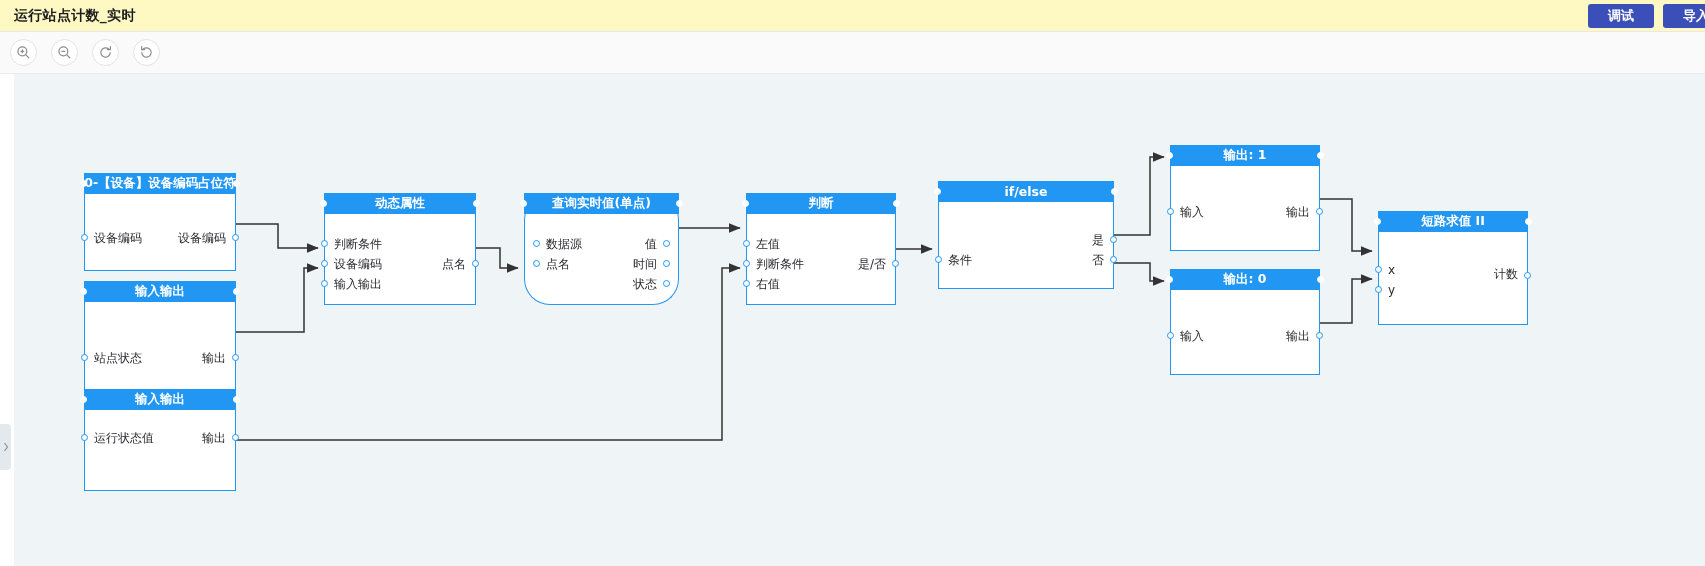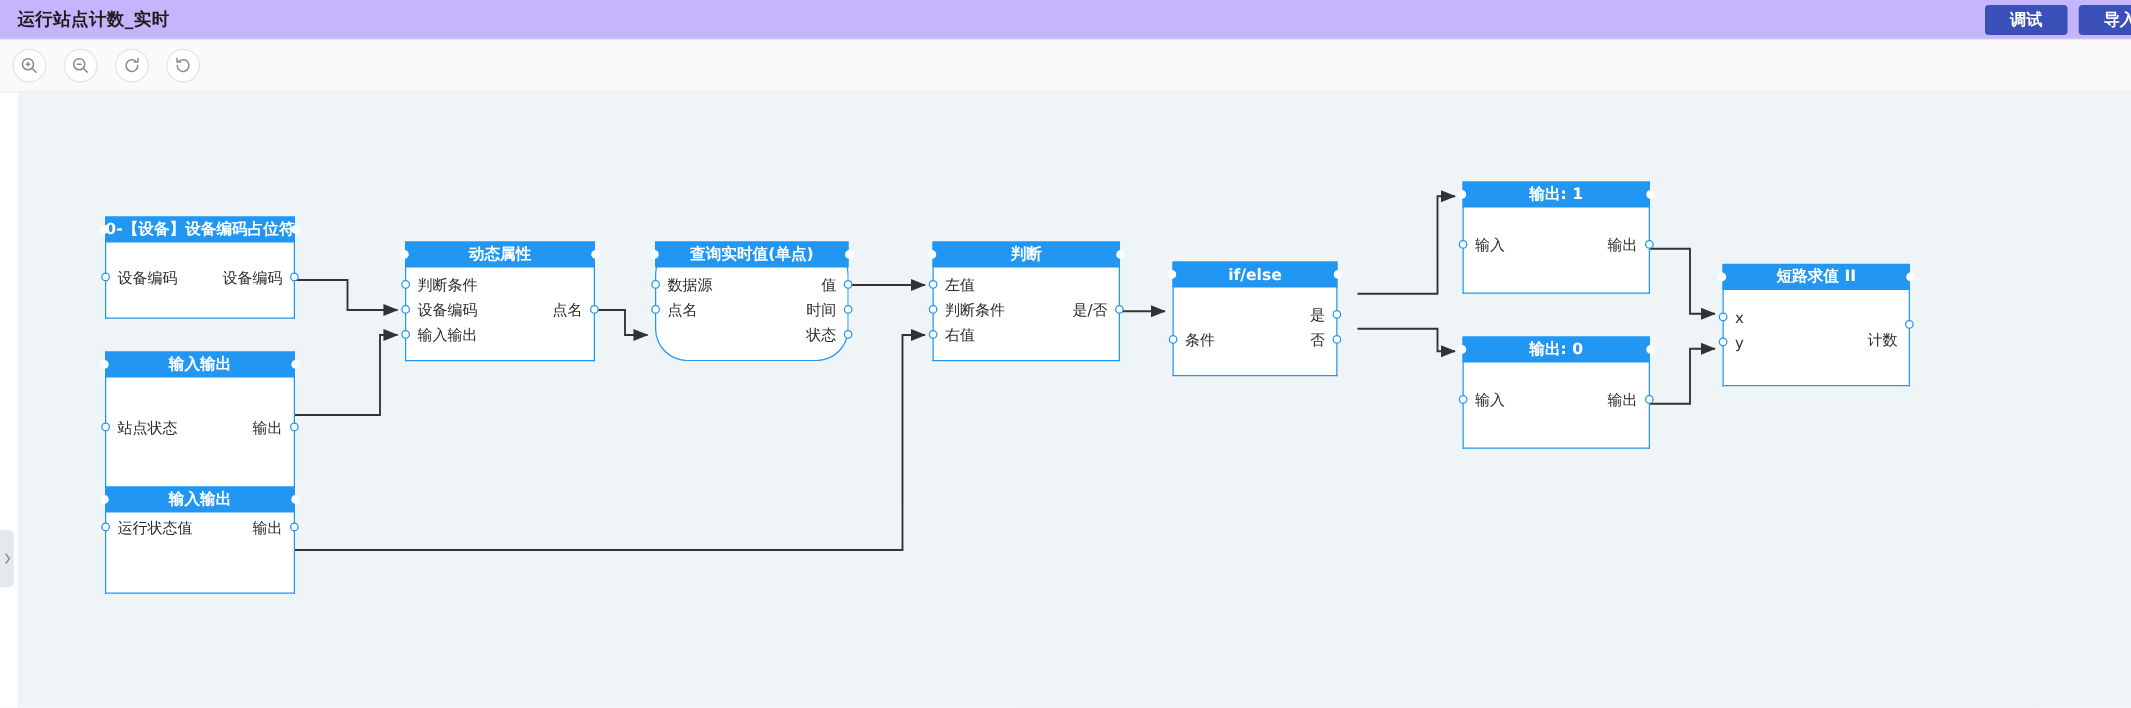--- a/index.html
+++ b/index.html
@@ -5,21 +5,21 @@
   * { box-sizing: border-box; margin: 0; padding: 0; }
   html, body {
     width: 1705px; height: 566px;
     font-family: "DejaVu Sans", "Liberation Sans", sans-serif;
     background: #ffffff; overflow: hidden;
   }
 
   
   .titlebar {
     position: absolute; left: 0; top: 0; width: 1705px; height: 32px;
-    background: #c4b5fd; border-bottom: 1px solid #e8e8ea;
+    background: #fef9c3; border-bottom: 1px solid #e8e8ea;
     display: flex; align-items: center;
   }
   .title-text {
     margin-left: 14px; font-size: 14px; font-weight: 700; color: #1d1d20;
     letter-spacing: .3px;
   }
   .title-actions {
     position: absolute; right: 0; top: 0; height: 32px;
     display: flex; align-items: center; gap: 9px; padding-right: 0;
   }
@@ -63,21 +63,21 @@
 
   
   .node {
     position: absolute; background: #ffffff;
     border: 1px solid #2196f3; border-top: none;
   }
   .node-header {
     background: #2196f3; color: #ffffff; font-size: 12.5px; font-weight: 700;
     height: 21px; display: flex; align-items: center; justify-content: center;
     text-align: center; white-space: nowrap; position: relative;
-    margin: -1px -1px 0 -1px;
+    margin: -1px -1px 16px -1px;
   }
   .node-body { position: relative; }
   .port-row {
     height: 20px; display: flex; align-items: center; justify-content: space-between;
     font-size: 12px; color: #2b2b30; padding: 0 9px; position: relative;
     white-space: nowrap;
   }
   .port-row .pin { color: #2b2b30; }
   .port-row .pout { color: #2b2b30; }
 
@@ -223,21 +223,21 @@
       </div>
       <div class="port-row">
         <span class="dot l" style="top:6px;"></span>
         <span class="pin">输入输出</span>
       </div>
     </div>
   </div>
 
   <div class="node" style="left:524px; top:120px; width:155px;border-radius:26px;">
     <div class="node-header">查询实时值(单点)<span class="dot hdr l" style="top:7px;"></span><span class="dot hdr r" style="top:7px;"></span></div>
-    <div class="node-body" style="padding:4px 0 10px;">
+    <div class="node-body" style="padding:4px 12px 10px;">
       <div class="port-row">
         <span class="dot l" style="top:6px;"></span>
         <span class="pin">数据源</span>
         <span class="pout">值</span>
         <span class="dot r" style="top:6px;"></span>
       </div>
       <div class="port-row">
         <span class="dot l" style="top:6px;"></span>
         <span class="pin">点名</span>
         <span class="pout">时间</span>
@@ -263,21 +263,21 @@
         <span class="pout">是/否</span>
         <span class="dot r" style="top:6px;"></span>
       </div>
       <div class="port-row">
         <span class="dot l" style="top:6px;"></span>
         <span class="pin">右值</span>
       </div>
     </div>
   </div>
 
-  <div class="node" style="left:938px; top:136px; width:132px;">
+  <div class="node" style="left:938px; top:108px; width:176px;">
     <div class="node-header">if/else<span class="dot hdr l" style="top:7px;"></span><span class="dot hdr r" style="top:7px;"></span></div>
     <div class="node-body" style="padding:12px 0 18px;">
       <div class="port-row">
         <span class="pout" style="margin-left:auto;">是</span>
         <span class="dot r" style="top:6px;"></span>
       </div>
       <div class="port-row">
         <span class="dot l" style="top:6px;"></span>
         <span class="pin">条件</span>
         <span class="pout">否</span>
@@ -313,18 +313,18 @@
   <div class="node" style="left:1378px; top:138px; width:150px;">
     <div class="node-header">短路求值 II<span class="dot hdr l" style="top:7px;"></span><span class="dot hdr r" style="top:7px;"></span></div>
     <div class="node-body" style="padding:12px 0 24px;">
       <div class="port-row">
         <span class="dot l" style="top:6px;"></span>
         <span class="pin">x</span>
       </div>
       <div class="port-row">
         <span class="dot l" style="top:6px;"></span>
         <span class="pin">y</span>
-        <span class="pout" style="position:absolute; right:9px; top:-14px;margin-top:14px;">计数</span>
+        <span class="pout" style="position:absolute; right:9px; top:-14px;">计数</span>
         <span class="dot r" style="top:-8px;"></span>
       </div>
     </div>
   </div>
 </div>
 
 </body></html>

